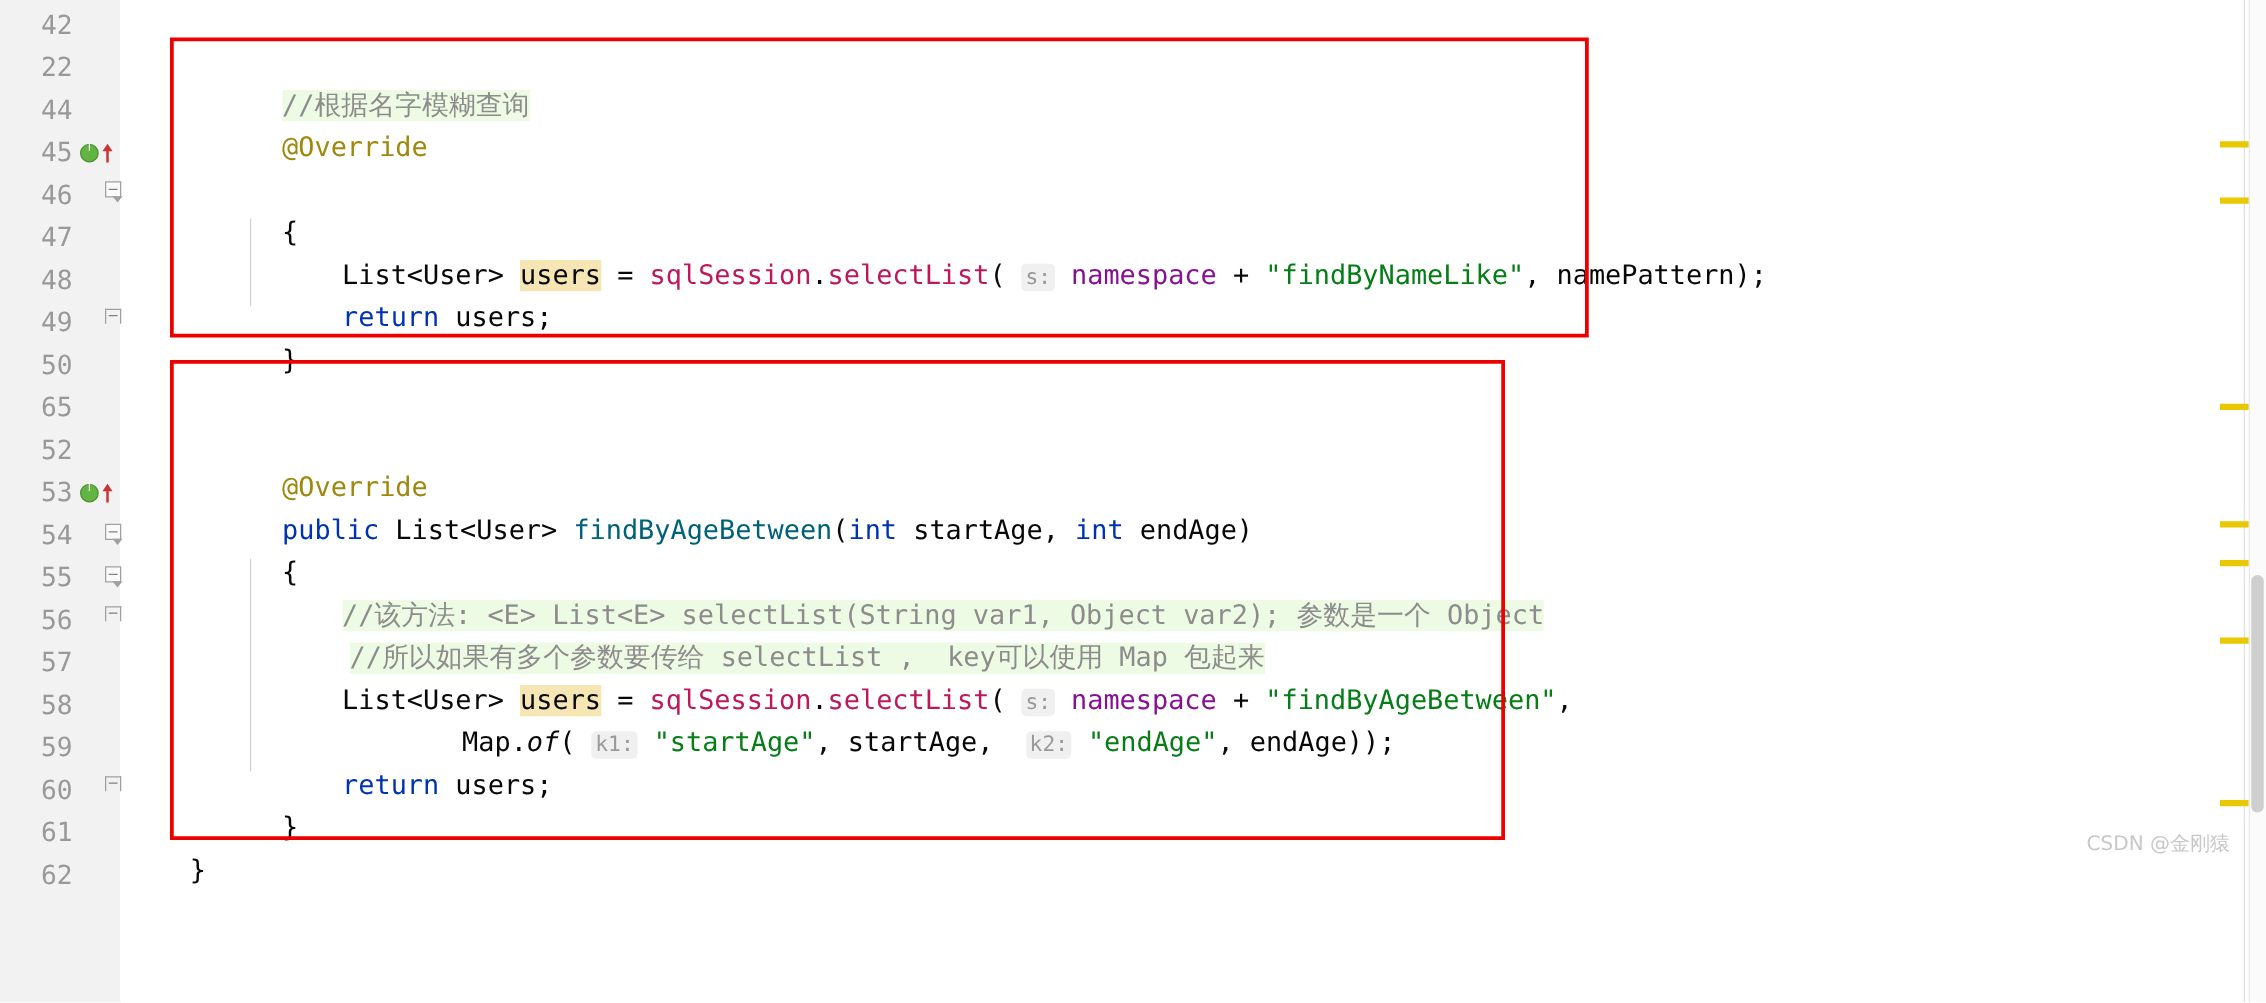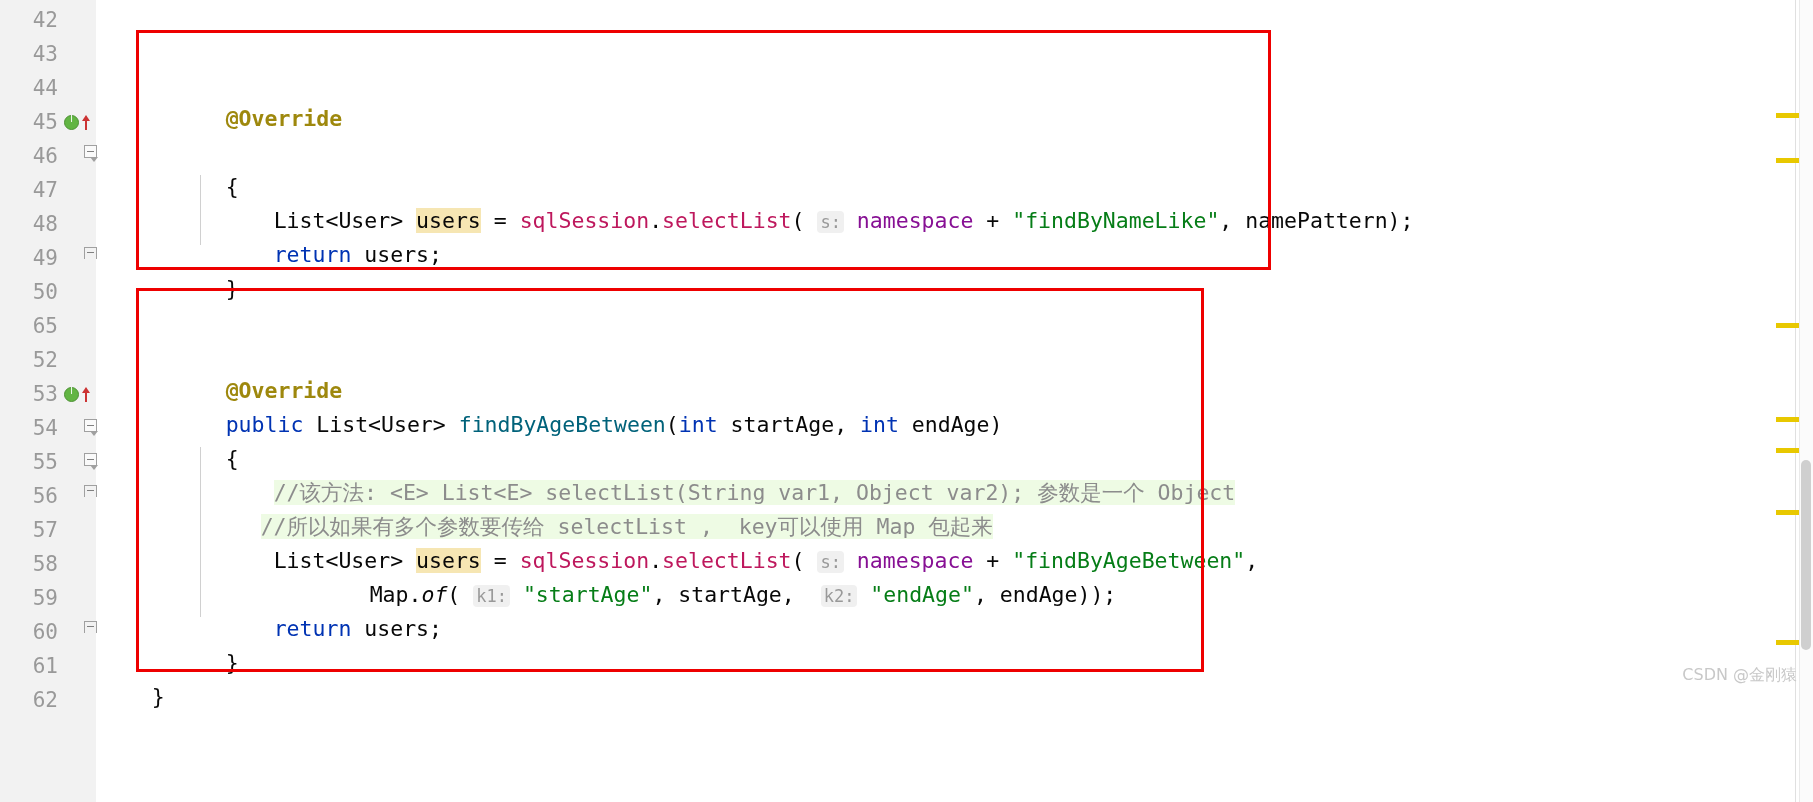--- a/index.html
+++ b/index.html
@@ -179,21 +179,21 @@
     height: 34px;
     line-height: 34px;
     white-space: pre;
     font-family: "DejaVu Sans Mono", "Liberation Mono", monospace;
     font-size: 21.5px;
     color: #080808;
   }
 
   
   .kw      { color: #0033b3; }
-  .anno    { color: #9e880d; font-weight: bold; }
+  .anno    { color: #9e880d; }
   .method  { color: #00627a; }
   .field   { color: #be185d; }
   .fieldm  { color: #871094; }
   .str     { color: #067d17; }
   .cmt     { color: #8c8c8c; background: #eefbe4; }
   .ident   { color: #080808; }
   .hl      { background: #f6e6b3; }
   .hint    {
     color: #999999;
     background: #f0f0f0;
@@ -262,21 +262,21 @@
 <div id="editor">
 
   <div class="gutter"></div>
   <div class="gutter-fold-col"></div>
 
   <div class="line-row" style="top:3px">
       <span class="ln">42</span>
       <span class="gutter-icons"></span>
     </div>
   <div class="line-row" style="top:37px">
-      <span class="ln">43</span>
+      <span class="ln">22</span>
       <span class="gutter-icons"></span>
     </div>
   <div class="line-row" style="top:71px">
       <span class="ln">44</span>
       <span class="gutter-icons"></span>
     </div>
   <div class="line-row" style="top:105px">
     <span class="ln">45</span>
     <span class="gutter-icons">
       <span class="impl-dot"></span>
@@ -375,20 +375,23 @@
   </div>
   <div class="fold-marker" style="top:619px">
     <span class="fold-end"></span>
   </div>
 
   <div class="code-area">
 
     <div class="indent-guide" style="left:78px; top:175px; height:70px;"></div>
     <div class="indent-guide" style="left:78px; top:447px; height:170px;"></div>
 
+    <div class="code-line" style="top:34px; left:26px;">
+      <span class="cmt">//根据名字模糊查询</span>
+    </div>
 
     <div class="code-line" style="top:68px; left:26px;">
       <span class="anno">@Override</span>
     </div>
 
 
     <div class="code-line" style="top:136px; left:26px;">
       <span class="ident">{</span>
     </div>
 
@@ -414,21 +417,21 @@
     </div>
 
     <div class="code-line" style="top:408px; left:26px;">
       <span class="ident">{</span>
     </div>
 
     <div class="code-line" style="top:442px; left:74px;">
       <span class="cmt">//该方法: &lt;E&gt; List&lt;E&gt; selectList(String var1, Object var2); 参数是一个 Object</span>
     </div>
 
-    <div class="code-line" style="top:476px; left:61px;">
+    <div class="code-line" style="top:476px; left:80px;">
       <span class="cmt">//所以如果有多个参数要传给 selectList ,  key可以使用 Map 包起来</span>
     </div>
 
     <div class="code-line" style="top:510px; left:74px;">
       <span class="ident">List&lt;User&gt;</span><span class="ident"> </span><span class="hl">users</span><span class="ident"> </span><span class="ident">=</span><span class="ident"> </span><span class="field">sqlSession</span><span class="ident">.</span><span class="field">selectList</span><span class="ident">( </span><span class="hint">s:</span><span class="ident"> </span><span class="fieldm">namespace</span><span class="ident"> </span><span class="ident">+</span><span class="ident"> </span><span class="str">"findByAgeBetween"</span><span class="ident">,</span>
     </div>
 
     <div class="code-line" style="top:544px; left:170px;">
       <span class="ident">Map</span><span class="ident">.</span><span class="italic">of</span><span class="ident">( </span><span class="hint">k1:</span><span class="ident"> </span><span class="str">"startAge"</span><span class="ident">, </span><span class="ident">startAge</span><span class="ident">,  </span><span class="hint">k2:</span><span class="ident"> </span><span class="str">"endAge"</span><span class="ident">, </span><span class="ident">endAge</span><span class="ident">));</span>
     </div>
@@ -455,15 +458,15 @@
   <div class="warn-marker" style="left:1776px; top:158px; width:28px;"></div>
   <div class="warn-marker" style="left:1776px; top:323px; width:28px;"></div>
   <div class="warn-marker" style="left:1776px; top:417px; width:28px;"></div>
   <div class="warn-marker" style="left:1776px; top:448px; width:28px;"></div>
   <div class="warn-marker" style="left:1776px; top:510px; width:28px;"></div>
   <div class="warn-marker" style="left:1776px; top:640px; width:28px;"></div>
 
   <div class="scroll-track" style="left:1799px;"></div>
   <div class="scroll-thumb" style="left:1801px; top:460px; height:190px;"></div>
 
-  <div class="watermark" style="right:16px; bottom:8px;">CSDN @金刚猿</div>
+  <div class="watermark" style="right:29px; bottom:8px;">CSDN @金刚猿</div>
 
 </div>
 
 </body></html>

